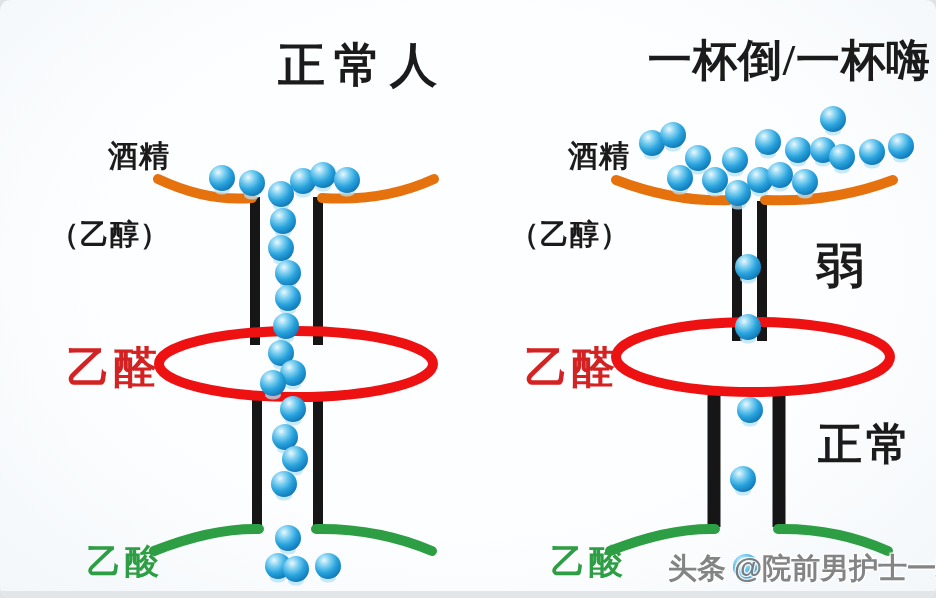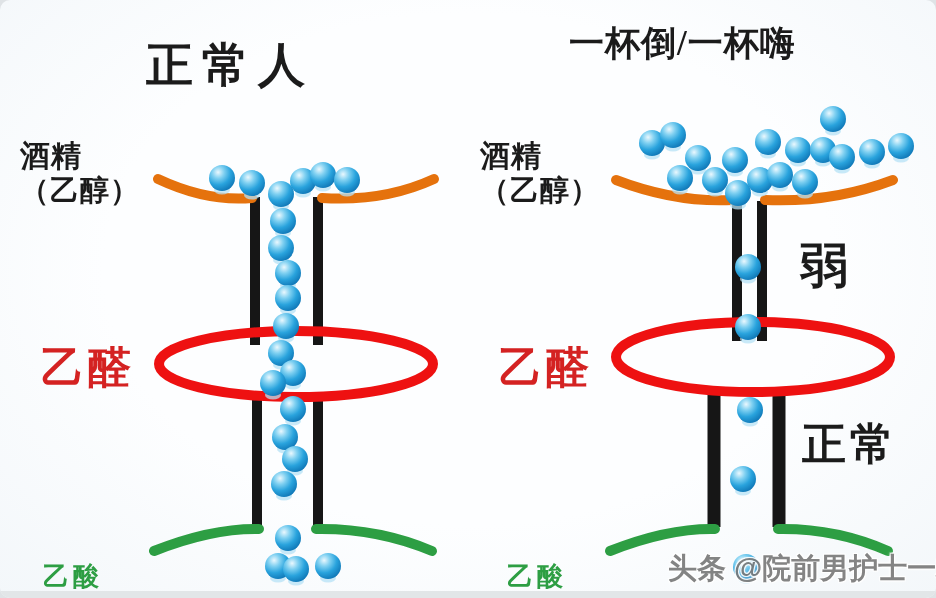--- a/index.html
+++ b/index.html
@@ -2,31 +2,31 @@
 <html><head>
 <meta charset="utf-8">
 <style>
   html,body{margin:0;padding:0;background:#dfe3e6;}
   .stage{
     position:relative;width:936px;height:598px;overflow:hidden;
     border-radius:10px;
     background:radial-gradient(ellipse at 50% 45%, #fdfeff 55%, #f3f7fa 100%);
     font-family:"Liberation Serif","DejaVu Serif",serif;
   }
-  .t{position:absolute;text-align:left;color:#1b1b1b;font-weight:bold;line-height:1.15;white-space:nowrap;}
+  .t{position:absolute;text-align:right;color:#1b1b1b;font-weight:bold;line-height:1.15;white-space:nowrap;}
   .title-left{left:146px;top:38px;width:300px;font-size:47px;letter-spacing:9px;}
-  .title-right{left:569px;top:24px;width:362px;font-size:35px;letter-spacing:1px;}
+  .title-right{left:569px;top:36px;width:362px;font-size:44px;letter-spacing:1px;}
   .alc{width:150px;font-size:30px;letter-spacing:1px;}
-  .alc .l2{font-size:29px;}
+  .alc .l2{font-size:29px;margin-top:44px;}
   .alc-left{left:20px;top:139px;}
   .alc-right{left:480px;top:139px;}
   .ald{width:120px;font-size:43px;letter-spacing:4px;color:#d42222;}
   .ald-left{left:41px;top:343px;}
   .ald-right{left:499px;top:343px;}
-  .ace{width:120px;font-size:26px;letter-spacing:4px;color:#2d9e43;margin-top:20px;}
+  .ace{width:120px;font-size:34px;letter-spacing:4px;color:#2d9e43;}
   .ace-left{left:43px;top:542px;}
   .ace-right{left:507px;top:542px;}
   .weak{left:800px;top:238px;width:64px;font-size:48px;}
   .normal{left:802px;top:420px;width:112px;font-size:44px;letter-spacing:4px;}
   .watermark{
     left:668px;top:552px;width:262px;font-size:29px;letter-spacing:0px;
     color:#7a7a7a;opacity:.92;
     text-shadow:-1px -1px 0 #fff,1px -1px 0 #fff,-1px 1px 0 #fff,1px 1px 0 #fff,0 0 4px #fff;
     font-family:"Liberation Sans","DejaVu Sans",sans-serif;font-weight:bold;
   }

